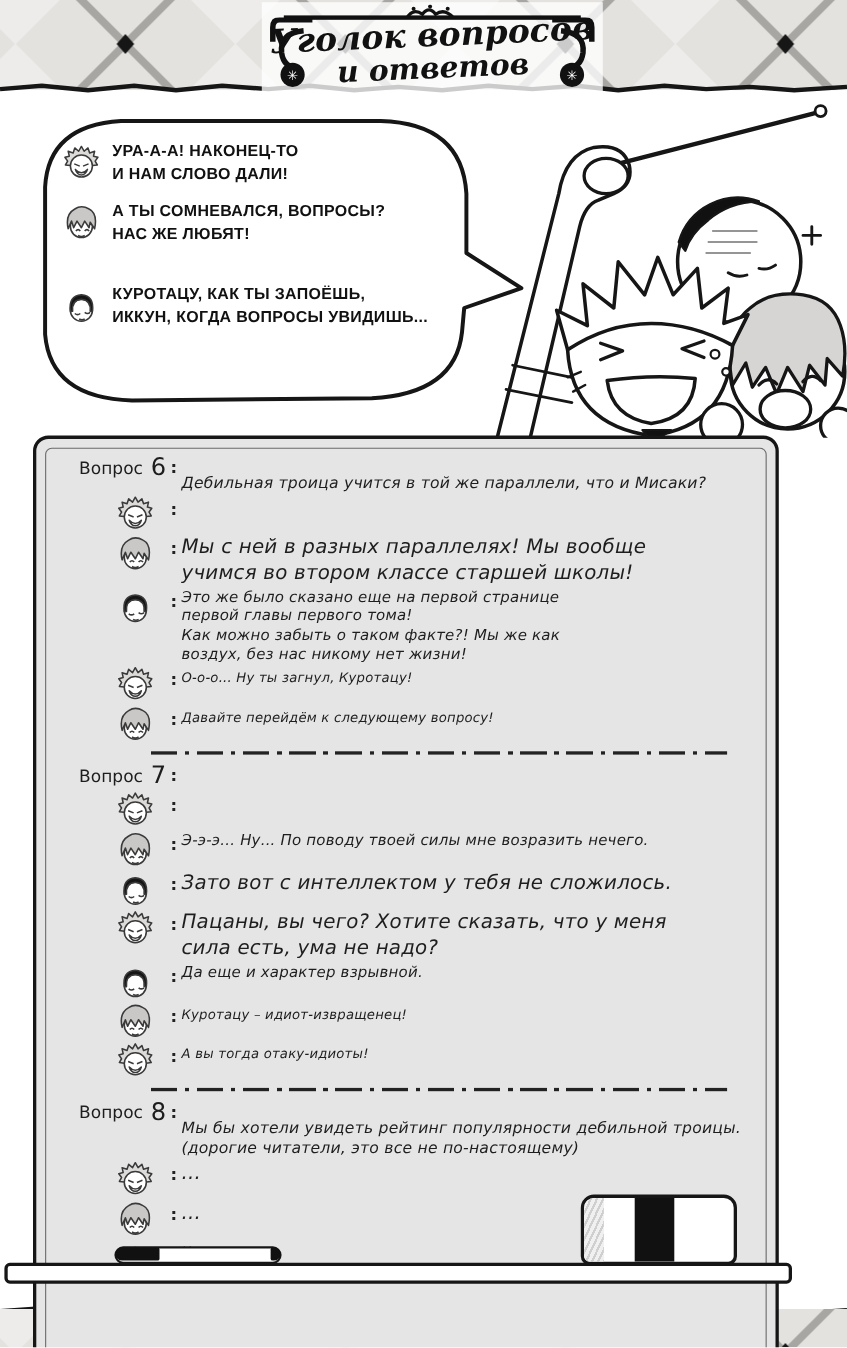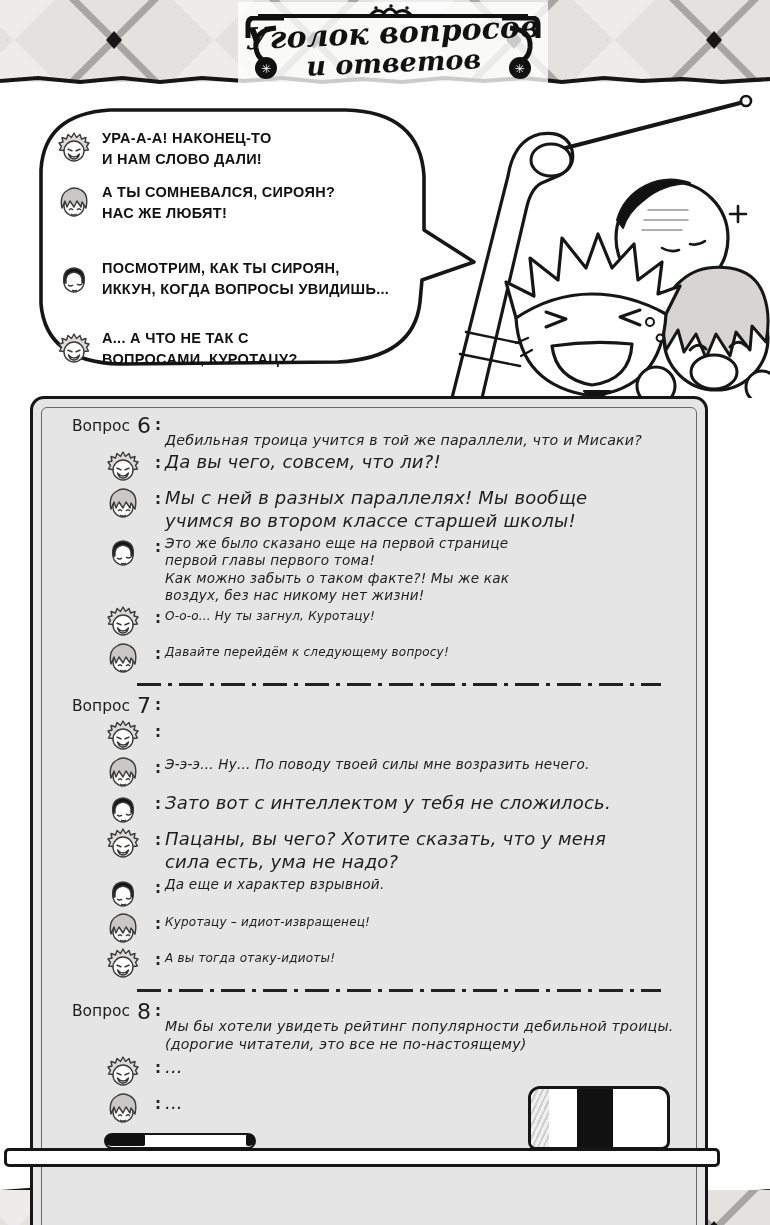--- a/index.html
+++ b/index.html
@@ -183,50 +183,36 @@
         <span class="b-ico">
           <svg width="32" height="34" viewBox="0 0 32 34">
             <g stroke="#3a3a3a" stroke-width="1.4" stroke-linejoin="round">
               <circle cx="16" cy="20" r="10" fill="#fff"></circle>
               <path d="M4,22 Q1,9 10,4 Q16,0 23,4 Q31,8 28,22 L24,16 L23,21 L19,15 L16,21 L12,15 L9,21 L7,15 Z" fill="#c9c8c6"></path>
               <path d="M11,24 q2,-2.5 4,0 M19,24 q2,-2.5 4,0" fill="none"></path>
               <path d="M13,28 q3,2 6,0" fill="none"></path>
             </g>
           </svg>
         </span>
-        <span class="b-txt">А ТЫ СОМНЕВАЛСЯ, СИРОЯН?
+        <span class="b-txt">А ТЫ СОМНЕВАЛСЯ, ВОПРОСЫ?
 НАС ЖЕ ЛЮБЯТ!</span>
       </div>
       <div class="b-row">
         <span class="b-ico">
           <svg width="32" height="34" viewBox="0 0 32 34">
             <g stroke="#3a3a3a" stroke-width="1.4" stroke-linejoin="round">
               <circle cx="16" cy="20" r="10" fill="#fff"></circle>
               <path d="M6,21 Q4,7 16,6 Q28,7 26,21 L24,21 Q25,11 16,10 Q7,11 8,21 Z" fill="#151515"></path>
               <path d="M10,23 q2.5,2 5,0 M19,22 q2.5,2 5,0" fill="none"></path>
               <path d="M14,28 q2.5,1.6 5,0" fill="none"></path>
             </g>
           </svg>
         </span>
-        <span class="b-txt">ПОСМОТРИМ, КАК ТЫ СИРОЯН,
+        <span class="b-txt">КУРОТАЦУ, КАК ТЫ ЗАПОЁШЬ,
 ИККУН, КОГДА ВОПРОСЫ УВИДИШЬ...</span>
-      </div>
-      <div class="b-row">
-        <span class="b-ico">
-          <svg width="32" height="34" viewBox="0 0 32 34">
-            <g stroke="#3a3a3a" stroke-width="1.4" stroke-linejoin="round">
-              <polygon points="16,1 18.5,5.5 22,2.5 23.5,7 28,5.5 27,10 31,11 28.5,14.5 30.5,18 26,18.5 6,18.5 1.5,18 3.5,14.5 1,11 5,10 4,5.5 8.5,7 10,2.5 13.5,5.5" fill="#dcdbd9"></polygon>
-              <circle cx="16" cy="19" r="10" fill="#fff"></circle>
-              <path d="M9.5,17 l5,2 M22.5,17 l-5,2" fill="none"></path>
-              <path d="M10.5,22 q5.5,6 11,0 q-1.5,5 -5.5,5 q-4,0 -5.5,-5 Z" fill="#fff"></path>
-            </g>
-          </svg>
-        </span>
-        <span class="b-txt">А... А ЧТО НЕ ТАК С
-ВОПРОСАМИ, КУРОТАЦУ?</span>
       </div>
     </div>
 
 <div class="board">
   <div class="board-inner"></div>
   <div class="board-content" id="qa-container">
         <div class="q-block">
           <div class="row">
             <span class="label-cell">
               <span class="q-word">Вопрос</span>
@@ -242,21 +228,20 @@
                   <g stroke="#3a3a3a" stroke-width="1.4" stroke-linejoin="round">
                     <polygon points="16,1 18.5,5.5 22,2.5 23.5,7 28,5.5 27,10 31,11 28.5,14.5 30.5,18 26,18.5 6,18.5 1.5,18 3.5,14.5 1,11 5,10 4,5.5 8.5,7 10,2.5 13.5,5.5" fill="#dcdbd9"></polygon>
                     <circle cx="16" cy="19" r="10" fill="#fff"></circle>
                     <path d="M9.5,17 l5,2 M22.5,17 l-5,2" fill="none"></path>
                     <path d="M10.5,22 q5.5,6 11,0 q-1.5,5 -5.5,5 q-4,0 -5.5,-5 Z" fill="#fff"></path>
                   </g>
                 </svg>
               </span>
             </span>
             <span class="colon">:</span>
-            <span class="hand sz-lg">Да вы чего, совсем, что ли?!</span>
           </div>
           <div class="row">
             <span class="label-cell">
               <span class="a-ico">
                 <svg width="32" height="34" viewBox="0 0 32 34">
                   <g stroke="#3a3a3a" stroke-width="1.4" stroke-linejoin="round">
                     <circle cx="16" cy="20" r="10" fill="#fff"></circle>
                     <path d="M4,22 Q1,9 10,4 Q16,0 23,4 Q31,8 28,22 L24,16 L23,21 L19,15 L16,21 L12,15 L9,21 L7,15 Z" fill="#c9c8c6"></path>
                     <path d="M11,24 q2,-2.5 4,0 M19,24 q2,-2.5 4,0" fill="none"></path>
                     <path d="M13,28 q3,2 6,0" fill="none"></path>

